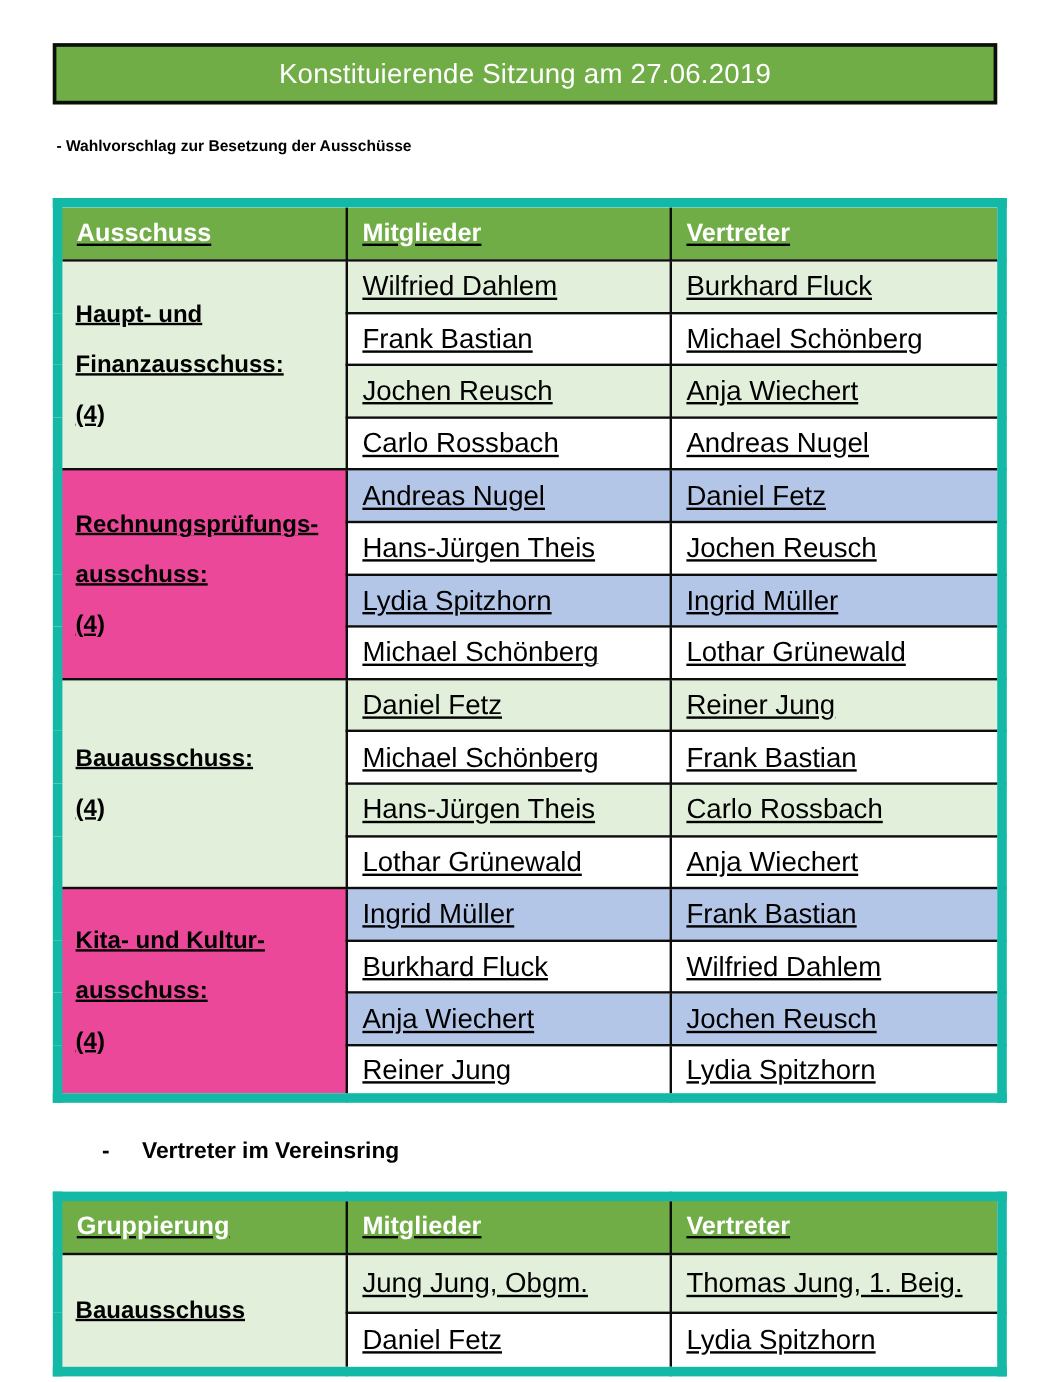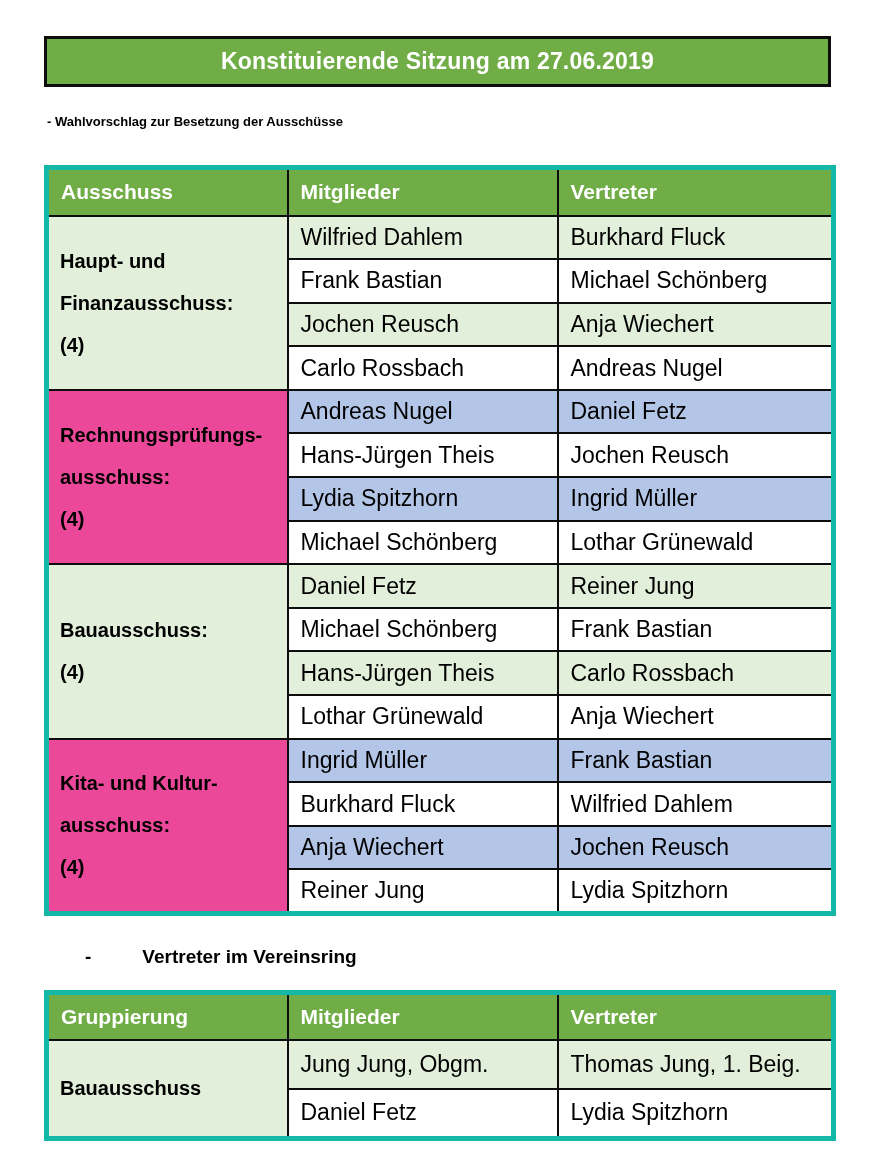--- a/index.html
+++ b/index.html
@@ -19,48 +19,49 @@
     overflow: hidden;
   }
   .banner {
     box-sizing: border-box;
     width: 787px;
     height: 51px;
     background: #70AD47;
     border: 3px solid #0d0d0d;
     color: #ffffff;
     font-size: 23px;
-    font-weight: bold;
+    font-weight: normal;
     text-align: center;
     line-height: 45px;
     letter-spacing: 0.2px;
   }
   .heading1 {
     margin-top: 24px;
     margin-left: 3px;
     font-size: 13px;
     font-weight: bold;
     line-height: 22px;
   }
   .heading2 {
     margin-top: 30px;
     display: flex;
     align-items: baseline;
     font-size: 19px;
     font-weight: bold;
     line-height: 22px;
   }
   .heading2 .dash { margin-left: 41px; }
-  .heading2 .txt  { margin-left: 51px; }
+  .heading2 .txt  { margin-left: 27px; }
 
   table.doc-table {
     border-collapse: collapse;
     table-layout: fixed;
     width: 787px;
-    border: 5px solid #14b8a6;
+    border: 8px solid #14b8a6;
+    text-decoration: underline;
   }
   .t1 { margin-top: 32px; }
   .t2 { margin-top: 22px; }
   table.doc-table th,
   table.doc-table td {
     border: 2px solid #0d0d0d;
     box-sizing: border-box;
     overflow: hidden;
   }
   table.doc-table th {

